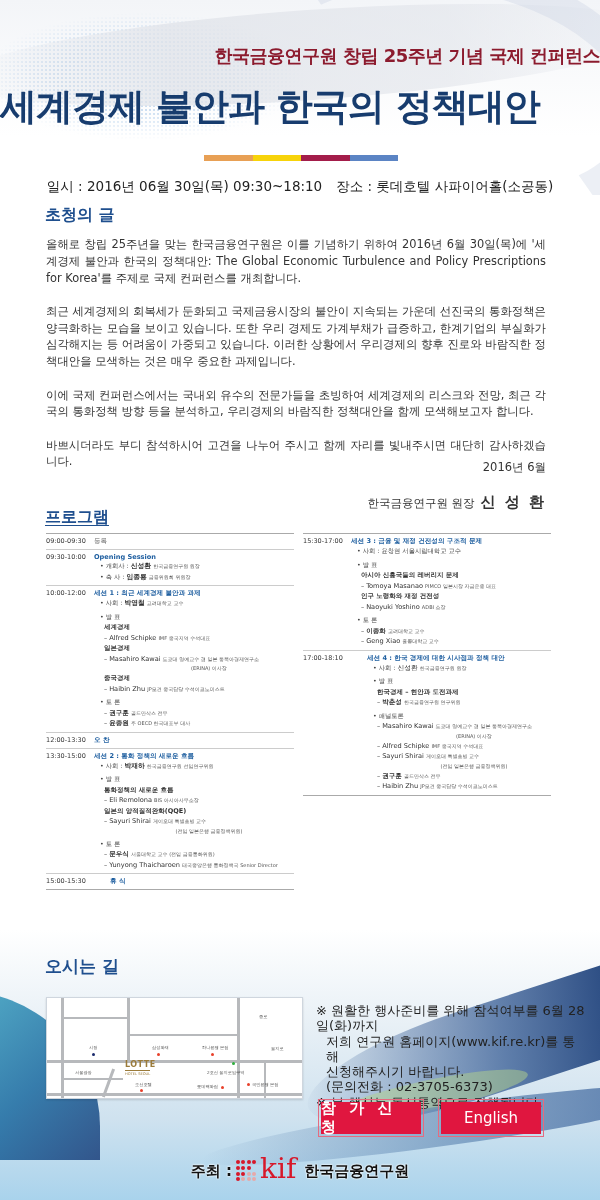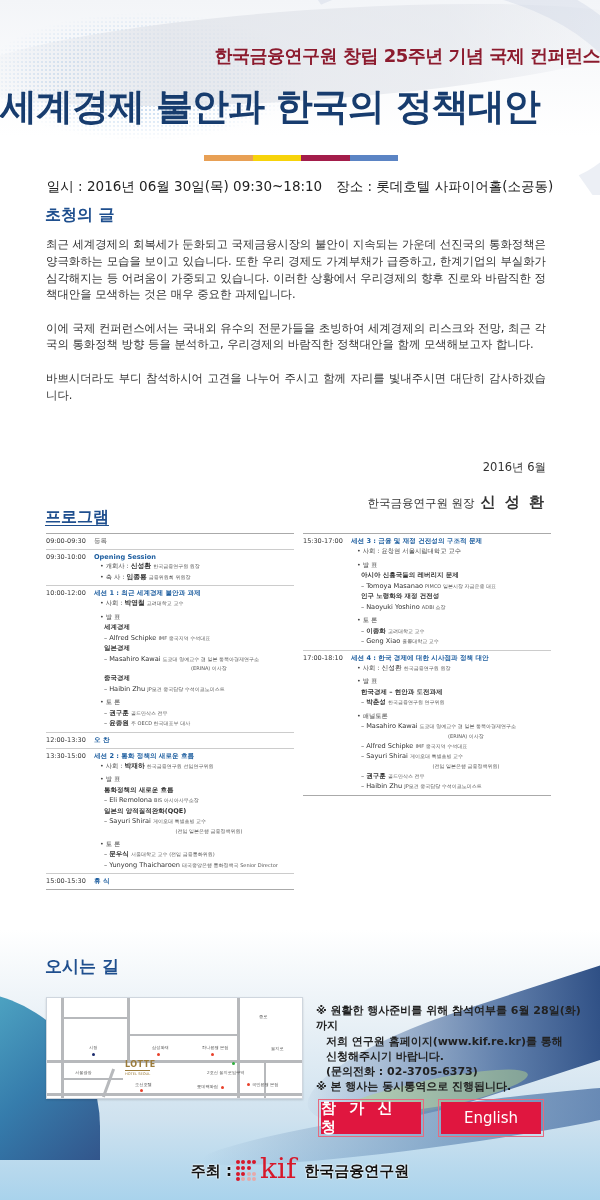--- a/index.html
+++ b/index.html
@@ -79,21 +79,21 @@
   .prog-col {
     position: absolute; top: 533px; width: 248px;
     border-top: 1.5px solid #aaa;
     font-size: 6.3px; color: #444;
   }
   .prog-col.left { left: 46px; }
   .prog-col.right { left: 303px; }
   .prow {
     display: flex; padding: 2px 0 3px 0; border-bottom: 1px solid #ccc;
   }
-  .prow.last { border-bottom: 1.5px solid #aaa; }
+  .prow.last { border-bottom: 1.5px solid #aaa; gap: 16px; }
   .ptime { width: 48px; flex: none; font-size: 6.5px; color: #333; padding-top: 1px; }
   .pcontent { flex: 1; }
   .ptitle { font-size: 6.6px; font-weight: bold; color: #1f5fa0; padding-top: 1px; }
   .ptitle.gray { color: #666; font-weight: normal; }
   .pline { padding-left: 6px; line-height: 10.5px; }
   .pline.bullet::before { content: "• "; }
   .pline .role { color: #444; }
   .pline .who { font-weight: bold; font-size: 6.8px; color: #333; }
   .pline .aff { font-size: 5px; color: #555; }
   .ptopic { padding-left: 10px; font-weight: bold; color: #333; line-height: 10.5px; font-size: 6.5px; }
@@ -145,21 +145,21 @@
   .lotte {
     position: absolute; left: 78px; top: 62px; font-size: 8px; font-weight: bold; color: #9b7b3a;
     letter-spacing: 0.5px;
   }
   .lotte-sub {
     position: absolute; left: 78px; top: 72px; font-size: 3.6px; color: #9b7b3a;
     border-top: 0.5px solid #9b7b3a; padding-top: 1px;
   }
   .notice {
     position: absolute; left: 316px; top: 1003px; width: 270px;
-    font-size: 11px; line-height: 15.3px; color: #222; font-weight: bold;
+    font-size: 13px; line-height: 15.3px; color: #222; font-weight: normal;
   }
   .notice .indent { padding-left: 10px; }
   .btn {
     position: absolute; top: 1102px; width: 100px; height: 32px;
     background: #e0163f; color: #fff; font-size: 15px;
     display: flex; align-items: center; justify-content: center;
     outline: 1px solid #e56b80; outline-offset: 2px;
     cursor: pointer;
   }
   .btn.apply { left: 321px; letter-spacing: 4px; font-weight: bold; }
@@ -192,20 +192,21 @@
     <span style="background:#a31d4a"></span>
     <span style="background:#5b84c4"></span>
   </div>
   <div class="event-info">
     <span>일시 : 2016년 06월 30일(목) 09:30~18:10</span><span class="gap"></span><span>장소 : 롯데호텔 사파이어홀(소공동)</span>
   </div>
 </div>
 
 <div class="section-title" style="top:205px;">초청의 글</div>
 <div class="invite-body">
+  <p>올해로 창립 25주년을 맞는 한국금융연구원은 이를 기념하기 위하여 2016년 6월 30일(목)에 '세계경제 불안과 한국의 정책대안: The Global Economic Turbulence and Policy Prescriptions for Korea'를 주제로 국제 컨퍼런스를 개최합니다.</p>
   <p>최근 세계경제의 회복세가 둔화되고 국제금융시장의 불안이 지속되는 가운데 선진국의 통화정책은 양극화하는 모습을 보이고 있습니다. 또한 우리 경제도 가계부채가 급증하고, 한계기업의 부실화가 심각해지는 등 어려움이 가중되고 있습니다. 이러한 상황에서 우리경제의 향후 진로와 바람직한 정책대안을 모색하는 것은 매우 중요한 과제입니다.</p>
   <p>이에 국제 컨퍼런스에서는 국내외 유수의 전문가들을 초빙하여 세계경제의 리스크와 전망, 최근 각국의 통화정책 방향 등을 분석하고, 우리경제의 바람직한 정책대안을 함께 모색해보고자 합니다.</p>
   <p>바쁘시더라도 부디 참석하시어 고견을 나누어 주시고 함께 자리를 빛내주시면 대단히 감사하겠습니다.</p>
 </div>
 <div class="sign-date">2016년 6월</div>
 <div class="sign-name">
   <span>한국금융연구원 원장</span><span class="name">신 성 환</span>
 </div>
 
 <div class="section-title" style="top:507px; text-decoration: underline; text-underline-offset: 3px;">프로그램</div>

